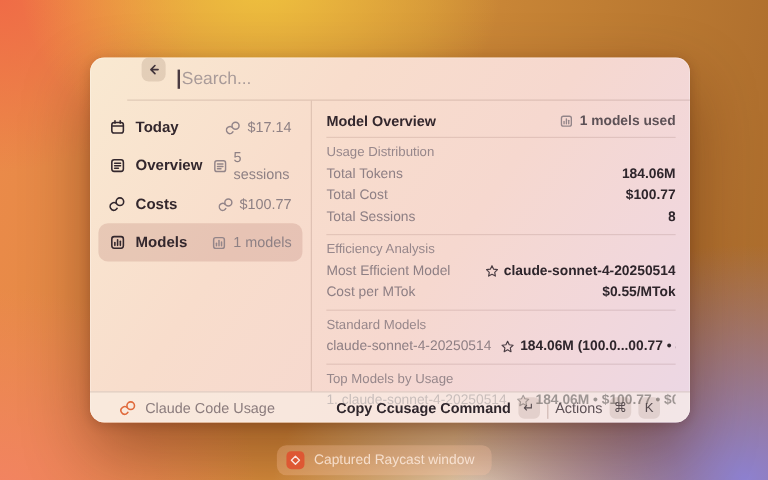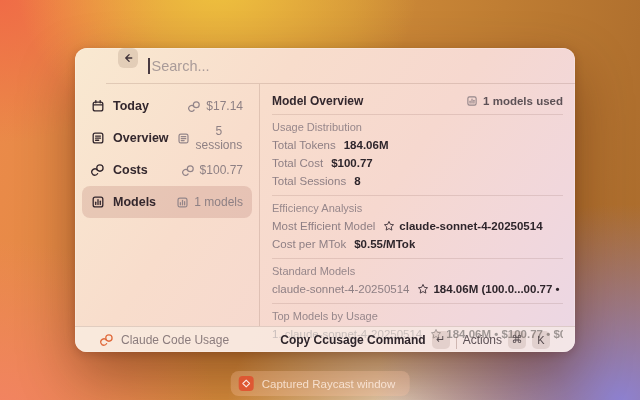--- a/index.html
+++ b/index.html
@@ -30,40 +30,40 @@
   .back-btn { width:20px; height:20px; border:none; border-radius:6px; cursor:pointer;
     background:rgba(115,80,65,.16); color:#40333a; display:flex; align-items:center; justify-content:center; }
   .search-input { flex:1; display:flex; align-items:center; height:100%; }
   .caret { width:1.5px; height:16px; background:#493a41; margin-right:2px; }
   .placeholder { font-size:14.5px; color:#a99b99; }
 
   
   .content { flex:1; display:flex; min-height:0; }
   .sidebar { width:184px; flex:0 0 184px; padding:6px 7px; }
   .side-item { height:32px; display:flex; align-items:center; gap:8px; padding:0 9px;
-    border-radius:8px; cursor:pointer;text-align:center; }
+    border-radius:8px; cursor:pointer; }
   .side-item.selected { background:rgba(167,95,85,.20); }
   .side-label { font-size:12.5px; font-weight:700; color:#33272d; }
   .side-acc { margin-left:auto; display:flex; align-items:center; gap:5px;
     font-size:12px; color:#8e8084; }
   .icon { display:inline-flex; align-items:center; justify-content:center; flex:0 0 auto; }
   .icon.dark { color:#33272d; }
   .icon.gray { color:#938589; }
   .icon.orange { color:#e06a3c; }
 
   .vdivider { width:1px; flex:0 0 1px; background:rgba(115,75,65,.18); }
 
   
   .detail { flex:1; padding:5px 12px 0; min-width:0; }
   .d-header { display:flex; align-items:center; justify-content:space-between; height:23px; }
   .d-title { font-size:12px; font-weight:700; color:#33272d; }
   .d-badge { display:flex; align-items:center; gap:5px; font-size:11.5px; font-weight:600; color:#5d5156; }
   .hr { height:1px; background:rgba(115,75,65,.15); margin:2px 0 3px; }
   .sec { font-size:11px; color:#97878b; margin:6px 0 3px; }
-  .mrow { display:flex; align-items:center; height:18px; gap:8px; }
+  .mrow { display:flex; align-items:center; justify-content:space-between; height:18px; gap:8px; }
   .mlabel { font-size:11.5px; color:#8e7f84; white-space:nowrap; }
   .mvalue { font-size:11.5px; font-weight:700; color:#2e252b; display:flex; align-items:center; gap:4px;
     white-space:nowrap; overflow:hidden; }
   .star { color:#4a3d43; }
 
   
   .actionbar { flex:0 0 26px; display:flex; align-items:center; gap:7px; padding:0 25px;
     border-top:1px solid rgba(115,75,65,.18); background:rgba(250,242,234,.55); }
   .app-title { font-size:12px; color:#8b7c7d; }
   .ab-right { margin-left:auto; display:flex; align-items:flex-end; gap:6px; }

